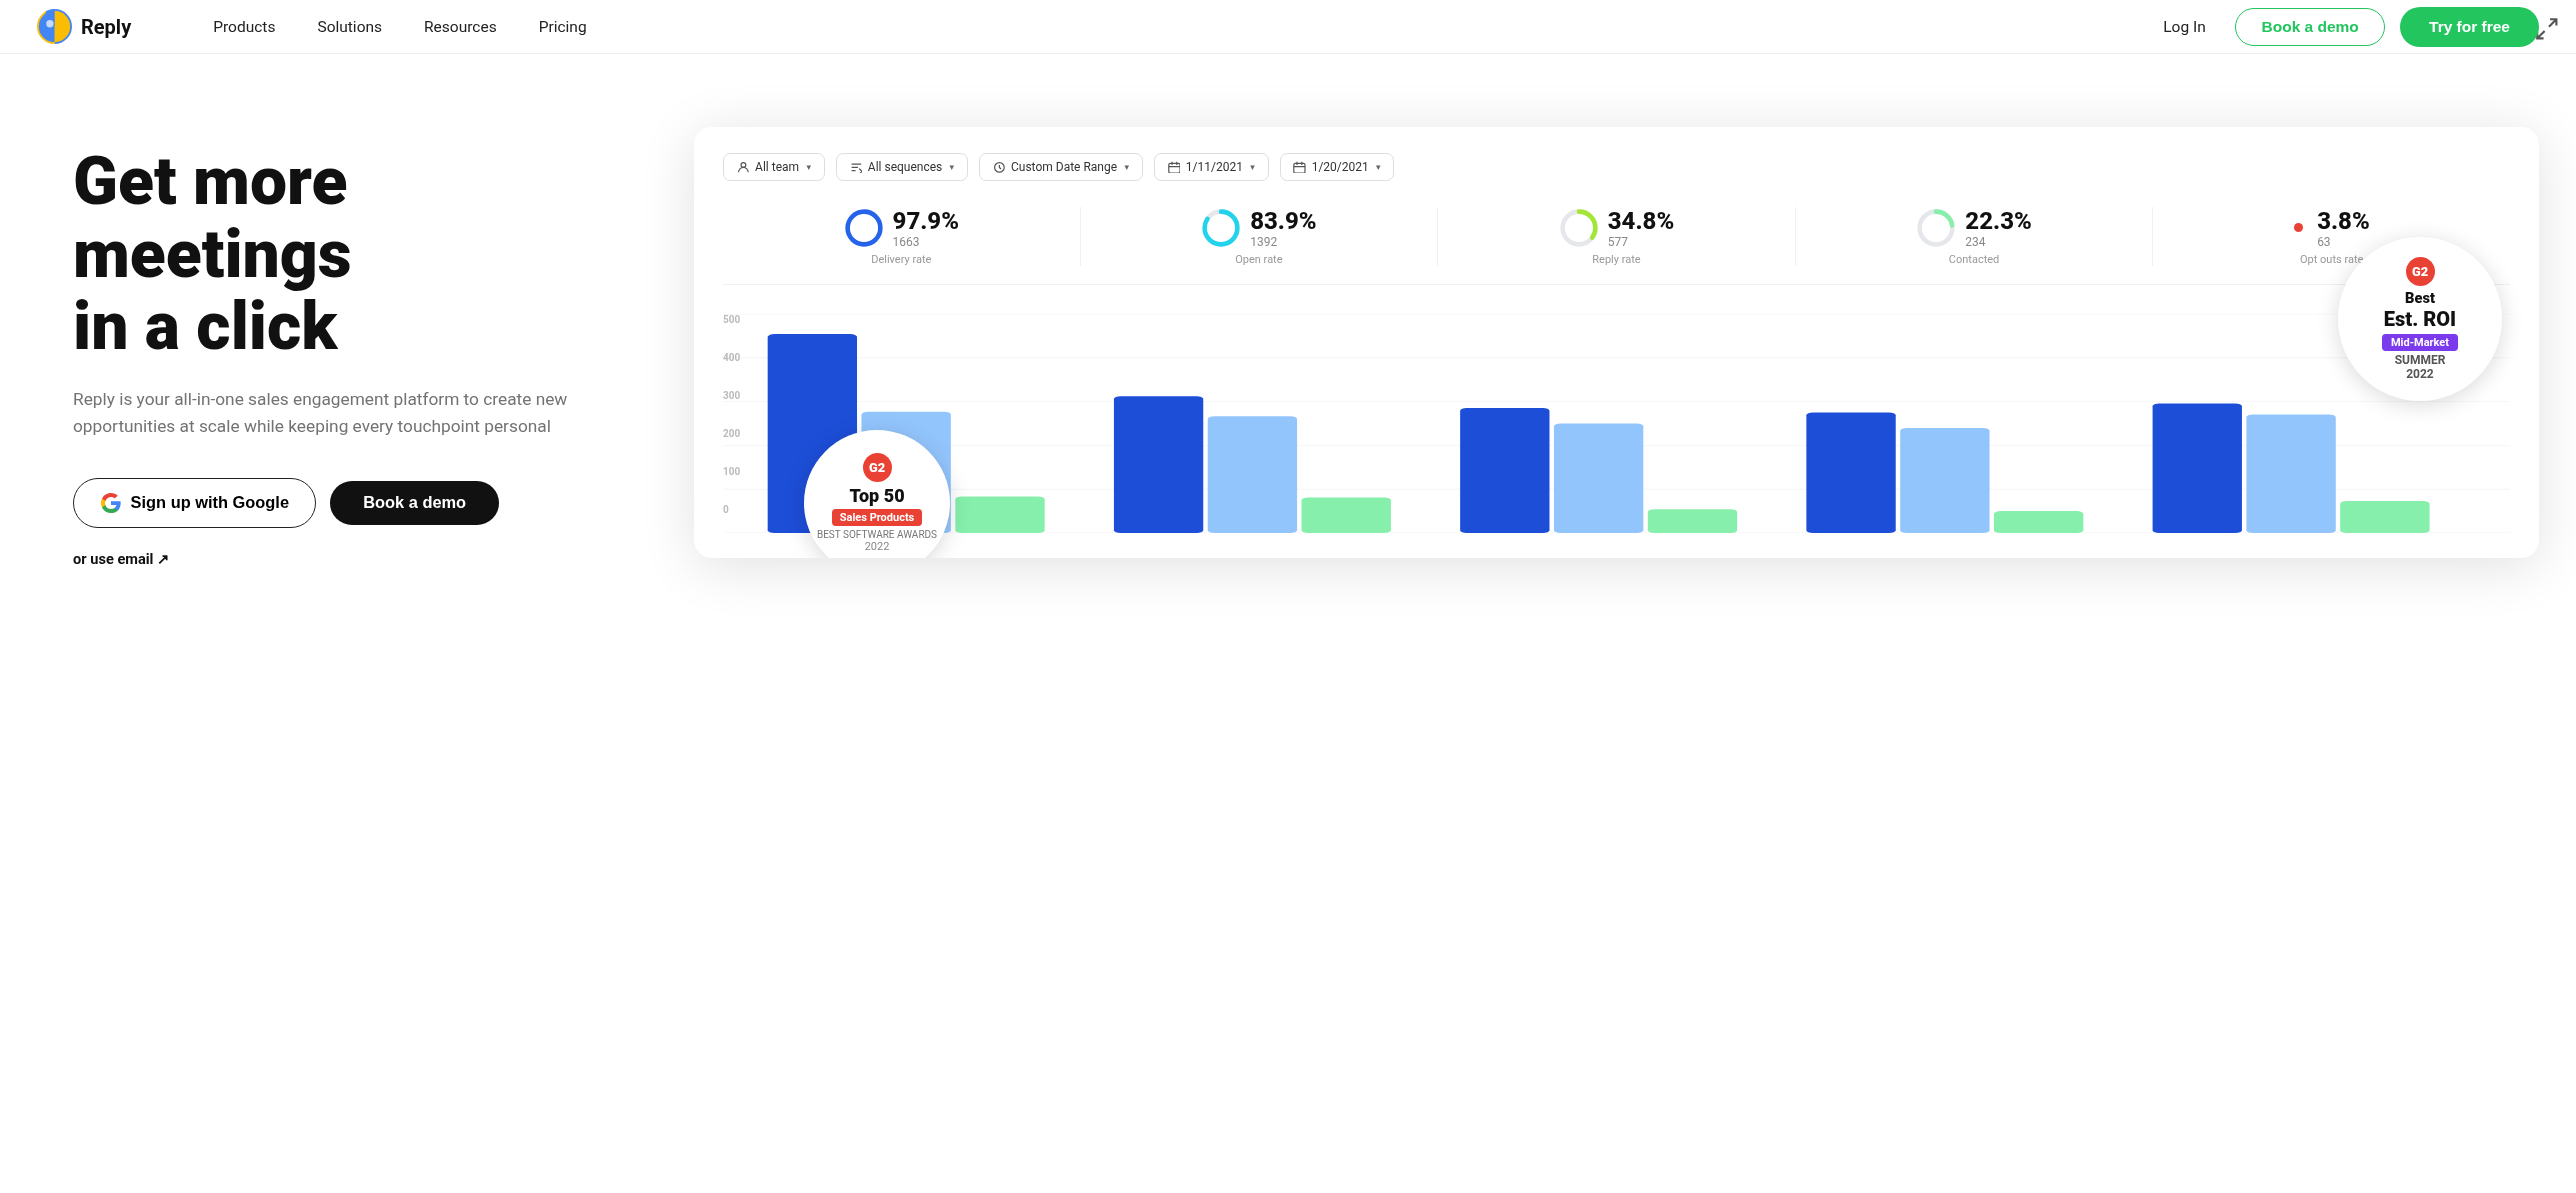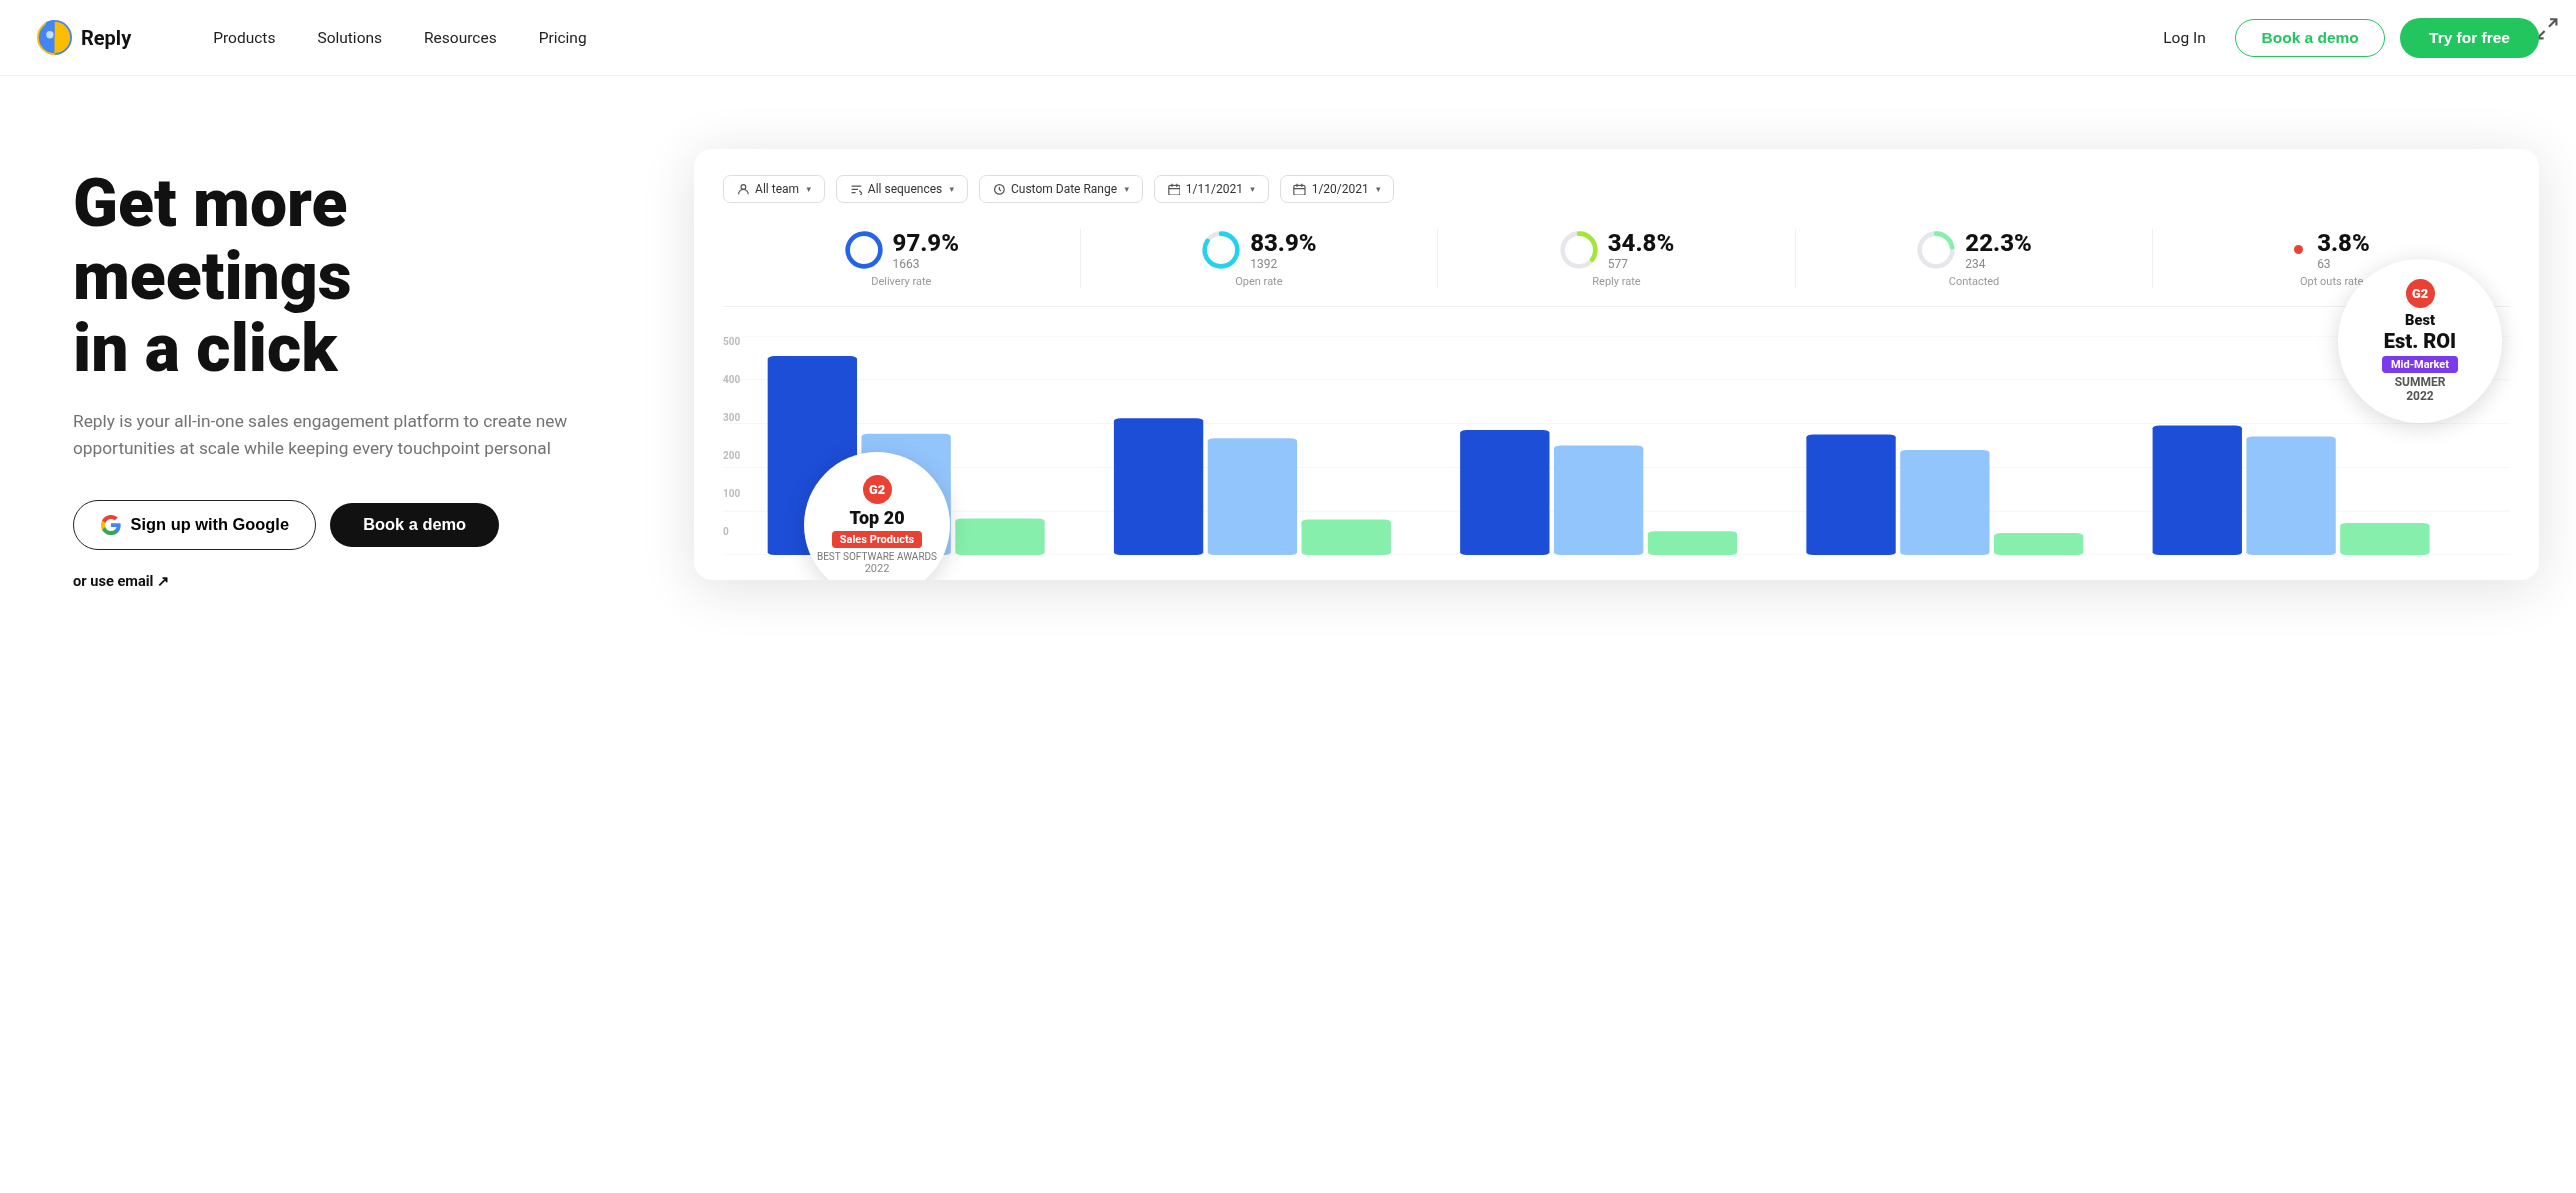--- a/index.html
+++ b/index.html
@@ -1,21 +1,21 @@
 <!DOCTYPE html>
 <html style="font-size:14.6px"><head>
   <meta charset="utf-8">
   <style>
     * { box-sizing: border-box; margin: 0; padding: 0; }
     body { font-family: -apple-system, BlinkMacSystemFont, 'Segoe UI', Roboto, sans-serif; background: #fff; overflow-x: hidden; }
 
     
     .navbar {
       display: flex; align-items: center; justify-content: space-between;
-      padding: 0 37px; height: 76px; border-bottom: 0.9px solid #f0f0f0;
+      padding: 0 37px; height: 54px; border-bottom: 0.9px solid #f0f0f0;
       position: relative; z-index: 10;
     }
     .navbar-left { display: flex; align-items: center; gap: 9px; }
     .logo-icon {
       width: 35px; height: 35px;
       background: conic-gradient(from 180deg, #FBBC04 0deg, #FBBC04 150deg, #4285F4 150deg, #4285F4 360deg);
       border-radius: 50%;
       position: relative;
     }
     .logo-text { font-size: 20px; font-weight: 700; color: #111; }
@@ -399,21 +399,21 @@
           <span>400</span>
           <span>300</span>
           <span>200</span>
           <span>100</span>
           <span>0</span>
         </div>
       </div>
 
       <div class="badge-top50">
         <div class="g2-badge-icon">G2</div>
-        <div class="badge-title">Top 20</div>
+        <div class="badge-title">Top 50</div>
         <div class="badge-sub">Sales Products</div>
         <div class="badge-year" style="font-size:10px;color:#777">BEST SOFTWARE AWARDS</div>
         <div class="badge-year">2022</div>
       </div>
 
       <div class="badge-roi">
         <div class="g2-badge-icon">G2</div>
         <div class="badge-title">Best</div>
         <div class="badge-big">Est. ROI</div>
         <div class="badge-mid">Mid-Market</div>

